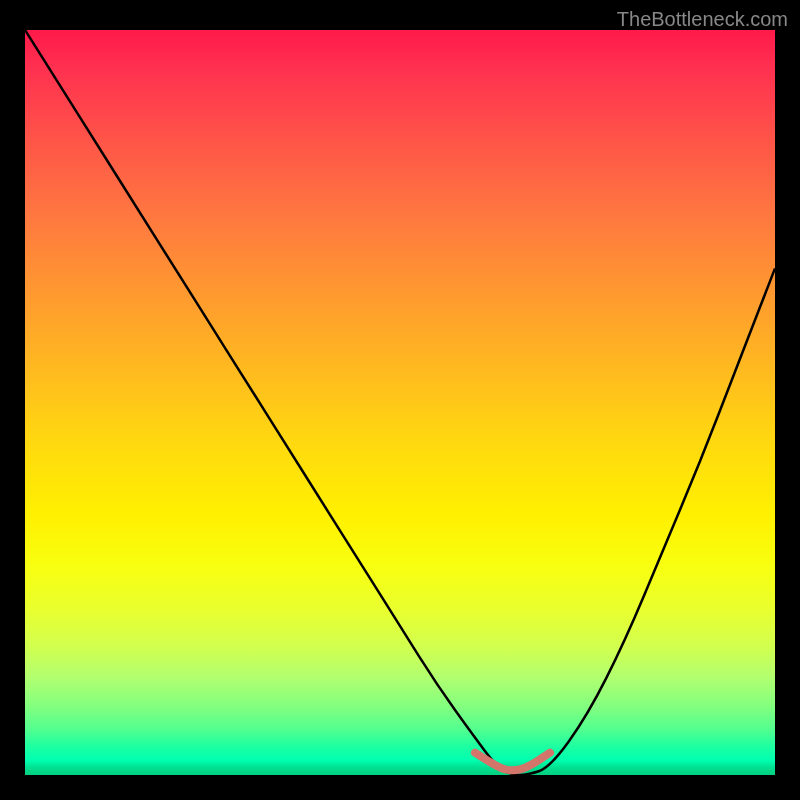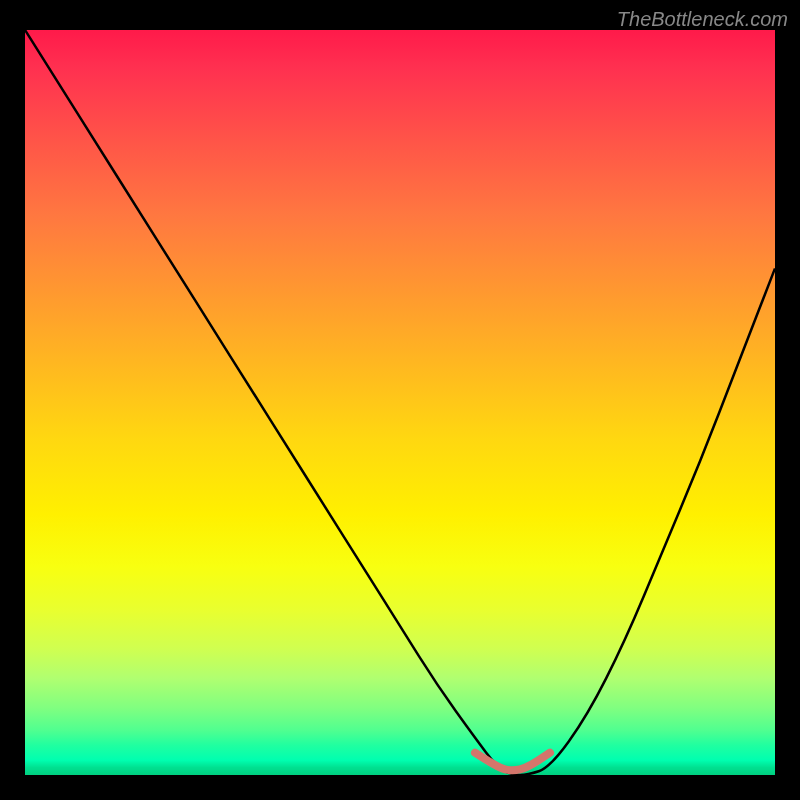--- a/index.html
+++ b/index.html
@@ -14,21 +14,20 @@
       position: relative;
       font-family: Arial, sans-serif;
     }
     .watermark {
       position: absolute;
       top: 8px;
       right: 12px;
       color: #888;
       font-size: 20px;
       z-index: 10;
-      font-style: italic;
     }
     .plot-area {
       position: absolute;
       left: 25px;
       top: 30px;
       width: 750px;
       height: 745px;
       overflow: hidden;
     }
     .gradient-bg {

